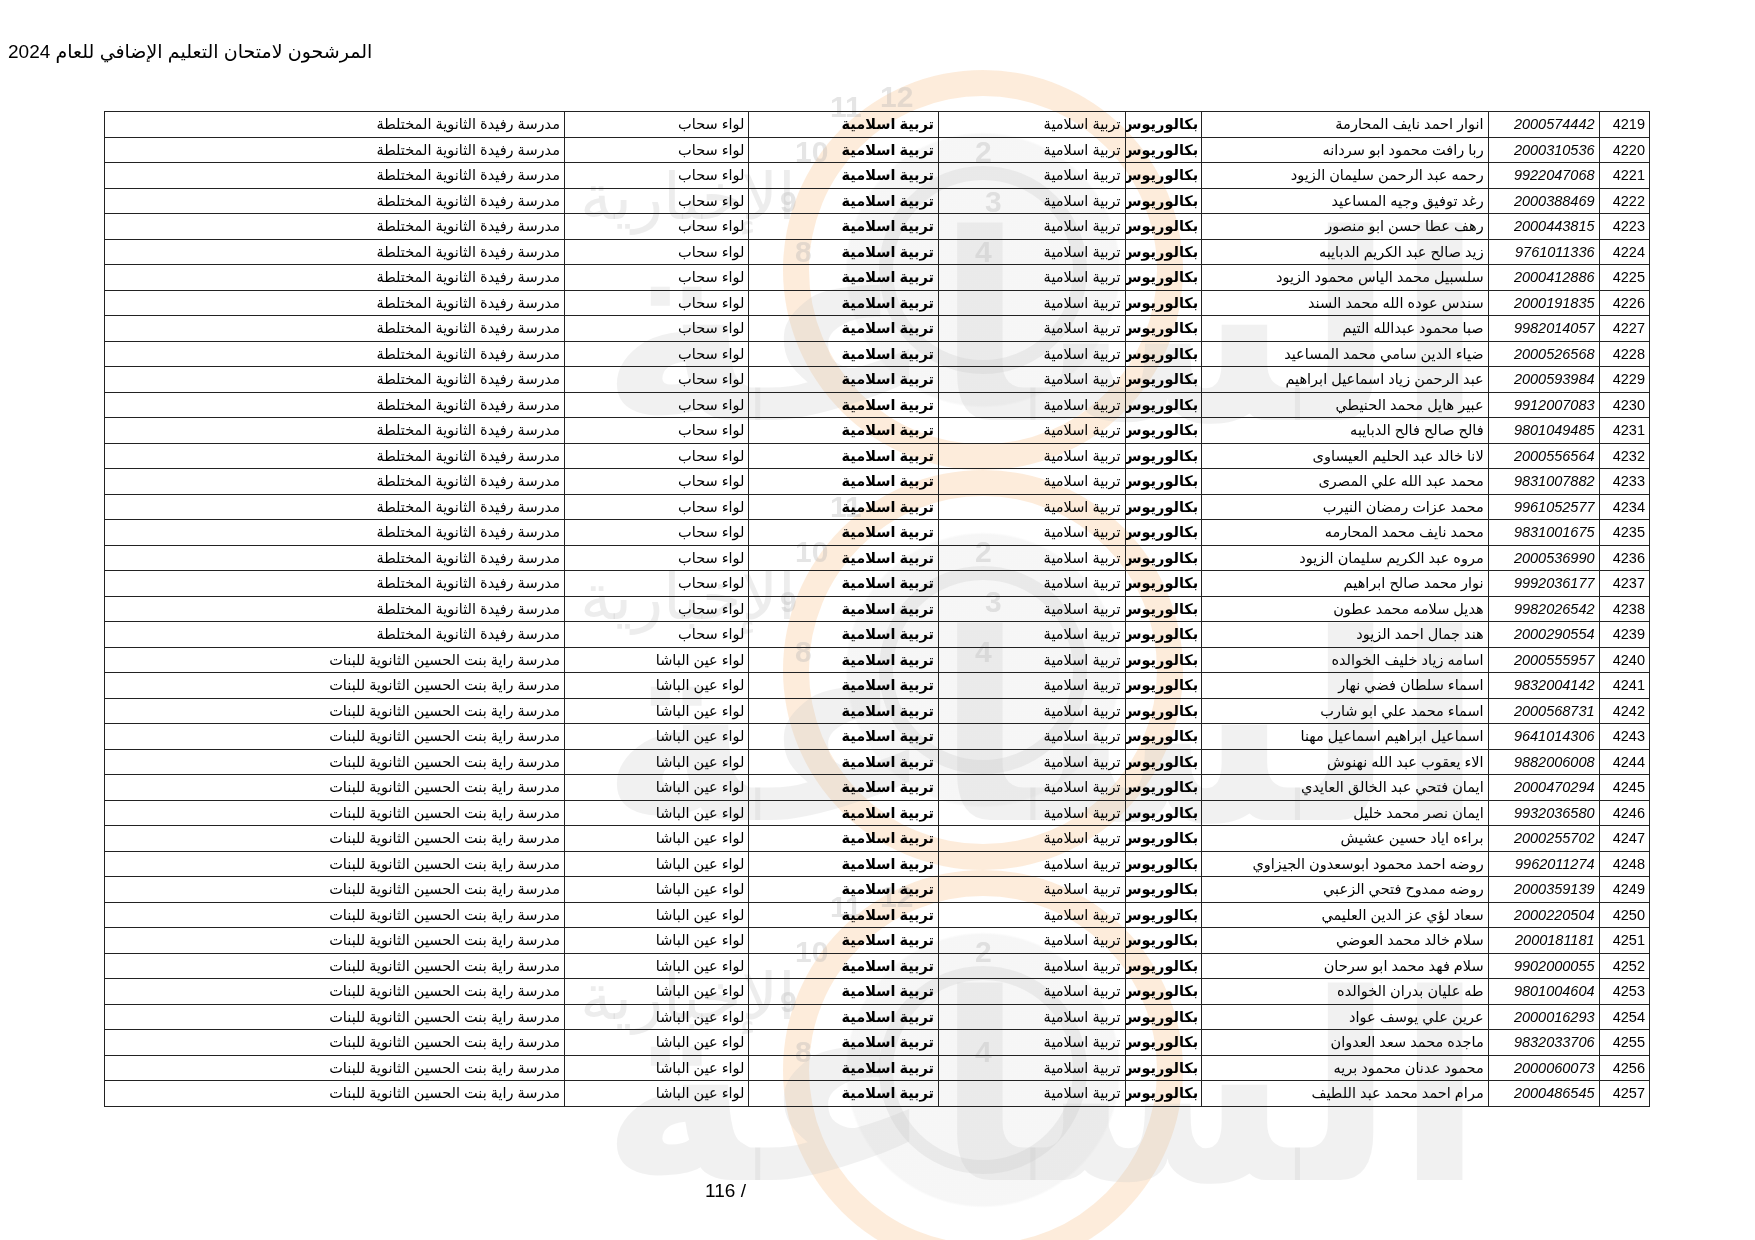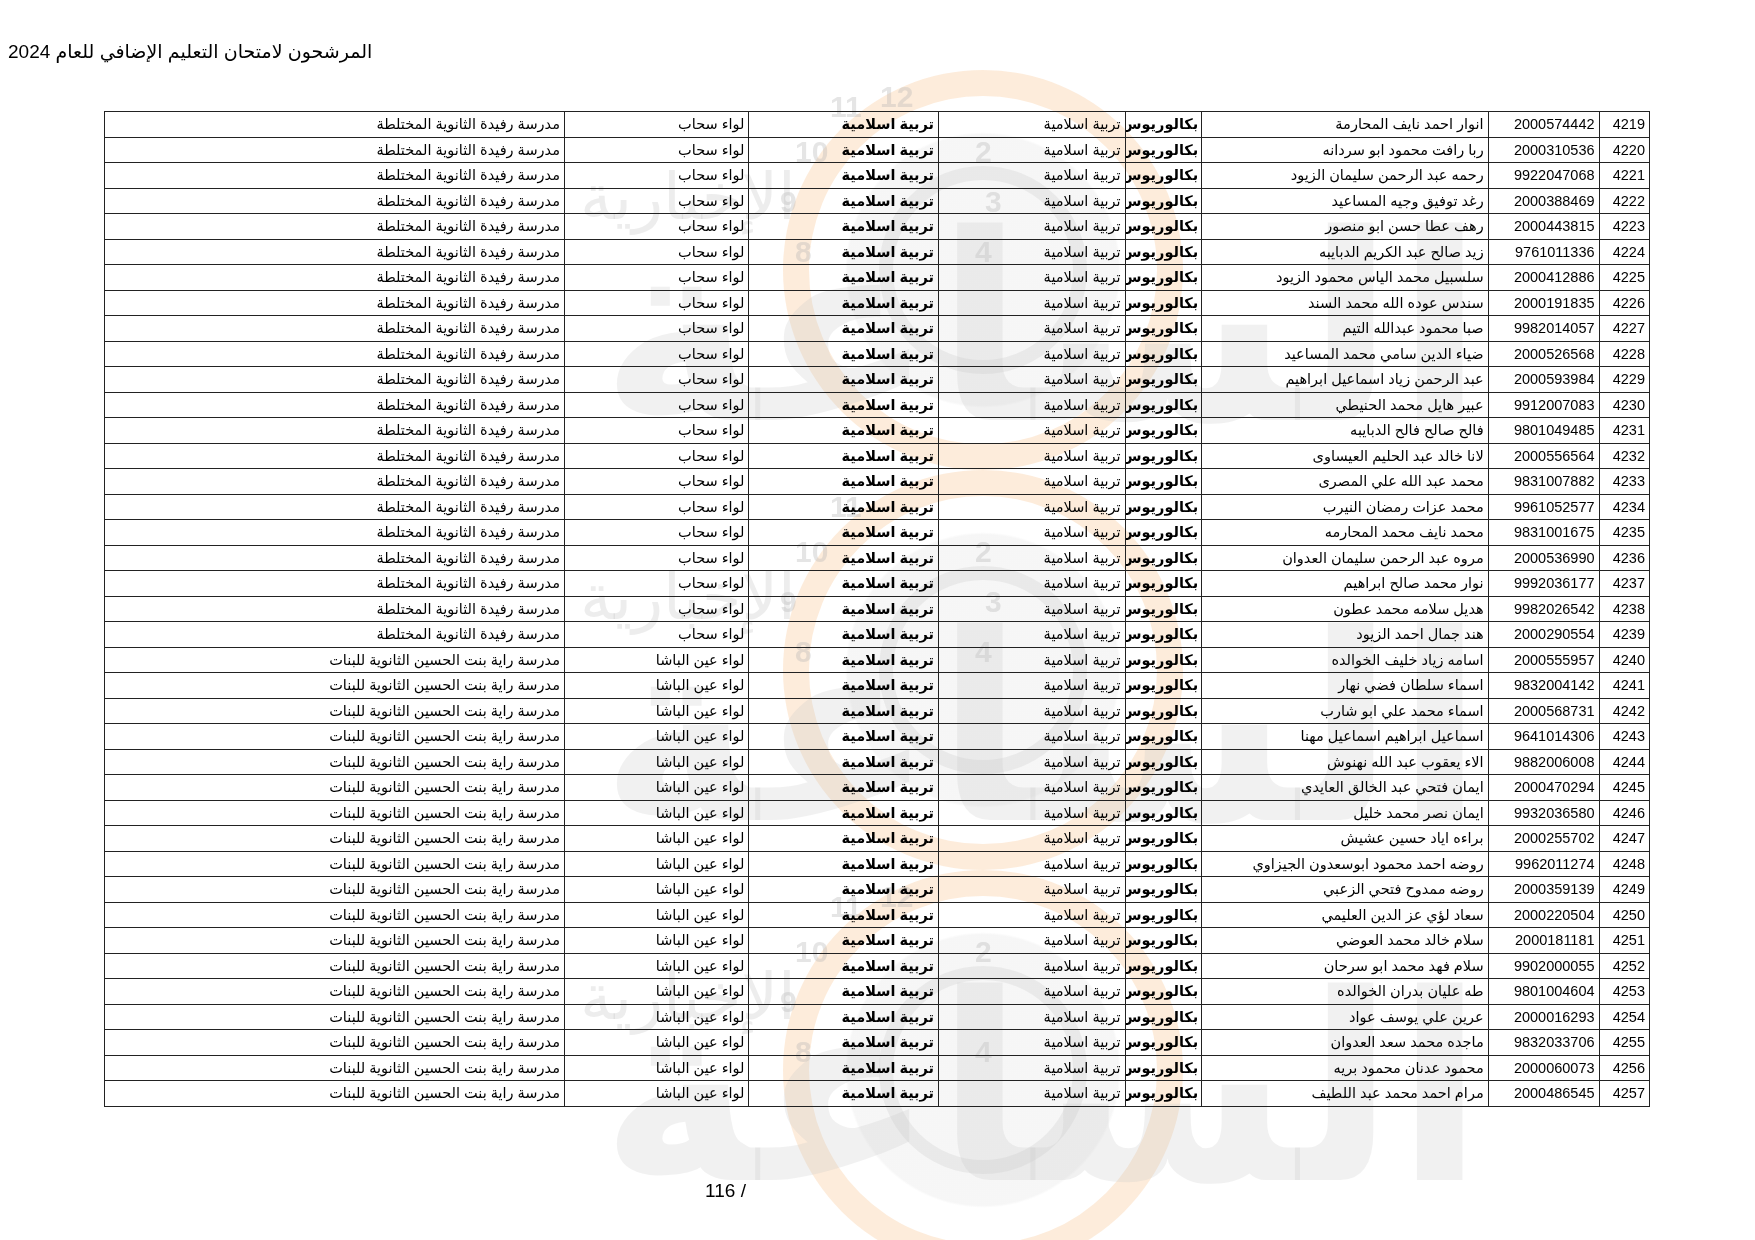--- a/index.html
+++ b/index.html
@@ -32,21 +32,21 @@
     table.grid {
       position: absolute; left: 104px; top: 111px; width: 1546px;
       border-collapse: collapse; direction: rtl; z-index: 2; table-layout: fixed;
     }
     table.grid td {
       border: 1.5px solid #222; height: 25.5px; font-size: 14.5px; padding: 0 4px;
       white-space: nowrap; overflow: hidden; vertical-align: middle; text-align: right;
       line-height: 1;
     }
     td.c-seq { width: 50px; text-align: right; font-size: 15.5px; padding-right: 6px; margin-top: 44px; }
-    td.c-id { width: 110px; text-align: right; font-size: 15.5px; padding-right: 6px; }
+    td.c-id { width: 110px; text-align: right; font-size: 15.5px; padding-right: 6px; font-style: italic; }
     td.c-name { width: 284px; }
     td.c-deg { width: 76px; font-weight: bold; }
     td.c-spec { width: 185px; }
     td.c-subj { width: 188px; font-weight: bold; }
     td.c-dist { width: 183px; }
     td.c-school { width: 456px; }
 
     .page-num {
       position: absolute; top: 1180px; left: 0; width: 1451px; text-align: center;
       font-size: 19px; z-index: 2;
@@ -269,21 +269,21 @@
         <td class="c-name">محمد نايف محمد المحارمه</td>
         <td class="c-deg">بكالوريوس</td>
         <td class="c-spec">تربية اسلامية</td>
         <td class="c-subj">تربية اسلامية</td>
         <td class="c-dist">لواء سحاب</td>
         <td class="c-school">مدرسة رفيدة الثانوية المختلطة</td>
       </tr>
       <tr>
         <td class="c-seq">4236</td>
         <td class="c-id">2000536990</td>
-        <td class="c-name">مروه عبد الرحمن سليمان العدوان</td>
+        <td class="c-name">مروه عبد الكريم سليمان الزيود</td>
         <td class="c-deg">بكالوريوس</td>
         <td class="c-spec">تربية اسلامية</td>
         <td class="c-subj">تربية اسلامية</td>
         <td class="c-dist">لواء سحاب</td>
         <td class="c-school">مدرسة رفيدة الثانوية المختلطة</td>
       </tr>
       <tr>
         <td class="c-seq">4237</td>
         <td class="c-id">9992036177</td>
         <td class="c-name">نوار محمد صالح ابراهيم</td>

